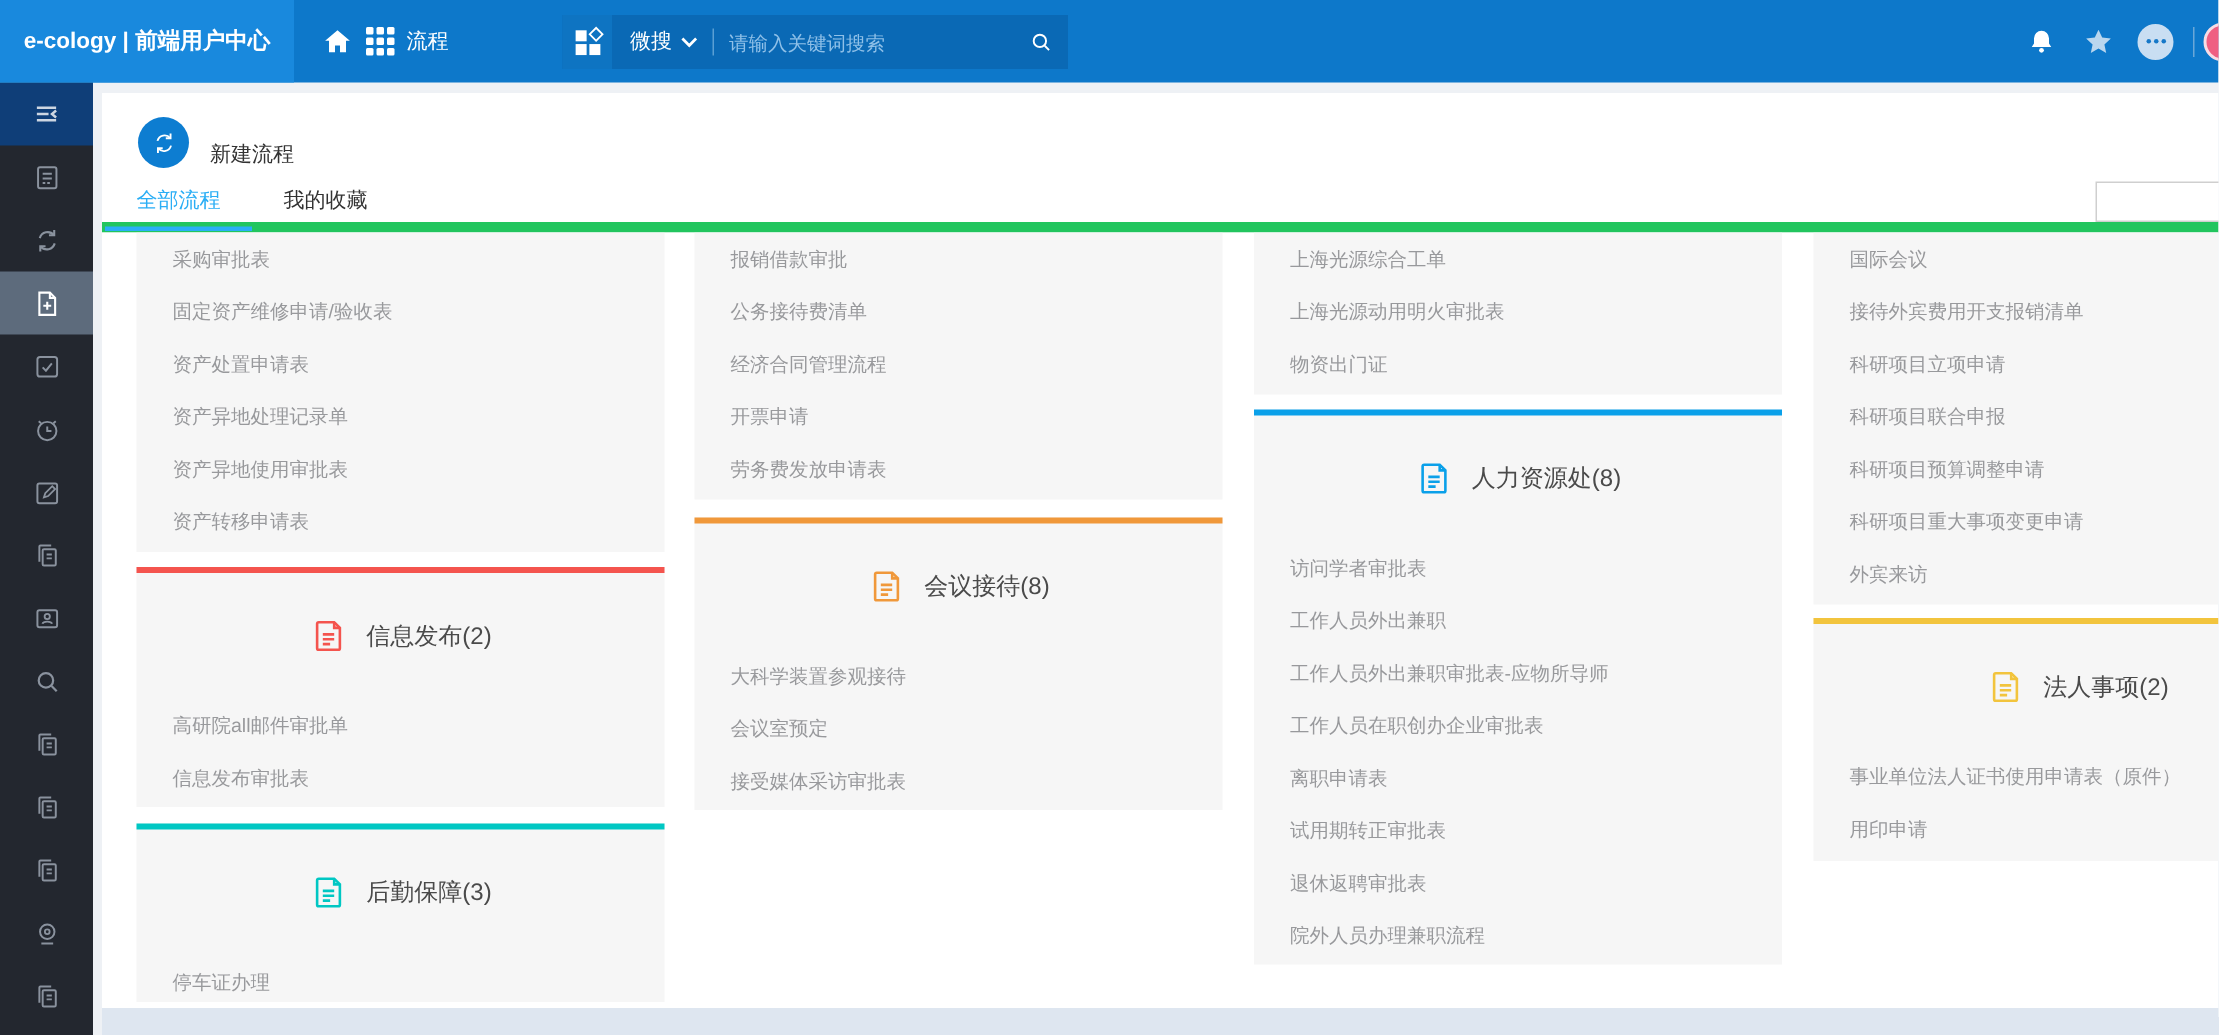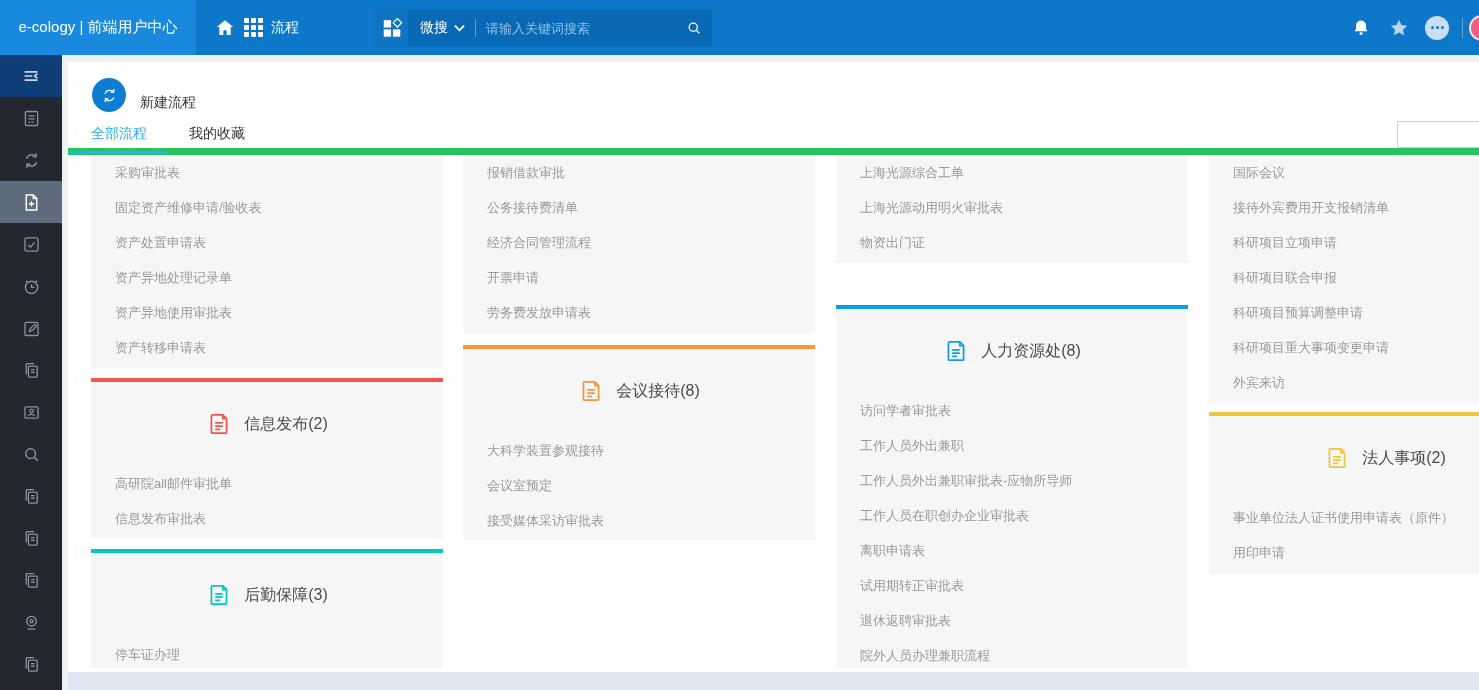--- a/index.html
+++ b/index.html
@@ -2,21 +2,21 @@
 <html><head>
 <meta charset="utf-8">
 <style>
   * { box-sizing: border-box; margin: 0; padding: 0; }
   html,body { width:1479px; height:690px; overflow:hidden;
     font-family:"Liberation Sans","DejaVu Sans",sans-serif; background:#eef1f5; position:relative; }
 
   
   .topbar{ position:absolute; top:0; left:0; width:1479px; height:55px; background:#0d78ca; z-index:10;}
   .logo{ position:absolute; left:0; top:0; width:196px; height:55px; background:#1989dd;
-    color:#fff; display:flex; align-items:center; justify-content:center; font-size:15px; font-weight:normal; cursor:pointer;}
+    color:#fff; display:flex; align-items:center; justify-content:center; font-size:15px; font-weight:bold; cursor:pointer;}
   .topnav{ position:absolute; left:210px; top:0; height:55px; display:flex; align-items:center; color:#fff;}
   .tn-btn{ display:flex; align-items:center; gap:8px; font-size:14px; cursor:pointer; padding:0 4px;}
   .grid9{ display:grid; grid-template-columns:repeat(3,5px); grid-template-rows:repeat(3,5px); gap:2px;}
   .grid9 i{ background:#fff; border-radius:1px;}
   .searchbar{ position:absolute; left:375px; top:10px; width:337px; height:36px; background:#0a69b5;
     display:flex; align-items:center; color:#fff;justify-content:center;}
   .widgetblk{ width:33px; height:36px; background:#0e74c2; display:flex; align-items:center; justify-content:center; cursor:pointer;}
   .scope{ display:flex; align-items:center; gap:6px; padding:0 10px 0 12px; font-size:14px; cursor:pointer;}
   .sb-div{ width:1px; height:18px; background:#5a9fd4;}
   .searchbar input{ flex:1; background:transparent; border:none; outline:none; color:#fff;
@@ -384,21 +384,21 @@
       <div class="item">会议室预定</div>
       <div class="item">接受媒体采访审批表</div>
     </div>
 
     <div class="card" style="left:768px;top:0;height:108px">
       <div class="item">上海光源综合工单</div>
       <div class="item">上海光源动用明火审批表</div>
       <div class="item">物资出门证</div>
     </div>
 
-    <div class="card cat" style="left: 768px; top: 118px; height: 370px; margin-top: 32px; --accent: #0aa0e9;">
+    <div class="card cat" style="left: 768px; top: 118px; height: 370px; --accent: #0aa0e9;">
       <div class="cat-header">
         <span class="doc-icon">
             <svg width="26" height="26" viewBox="0 0 24 24">
               <use href="#i-doc"></use>
             </svg>
           </span>
         <span class="cat-title">人力资源处(8)</span>
       </div>
       <div class="item">访问学者审批表</div>
       <div class="item">工作人员外出兼职</div>

